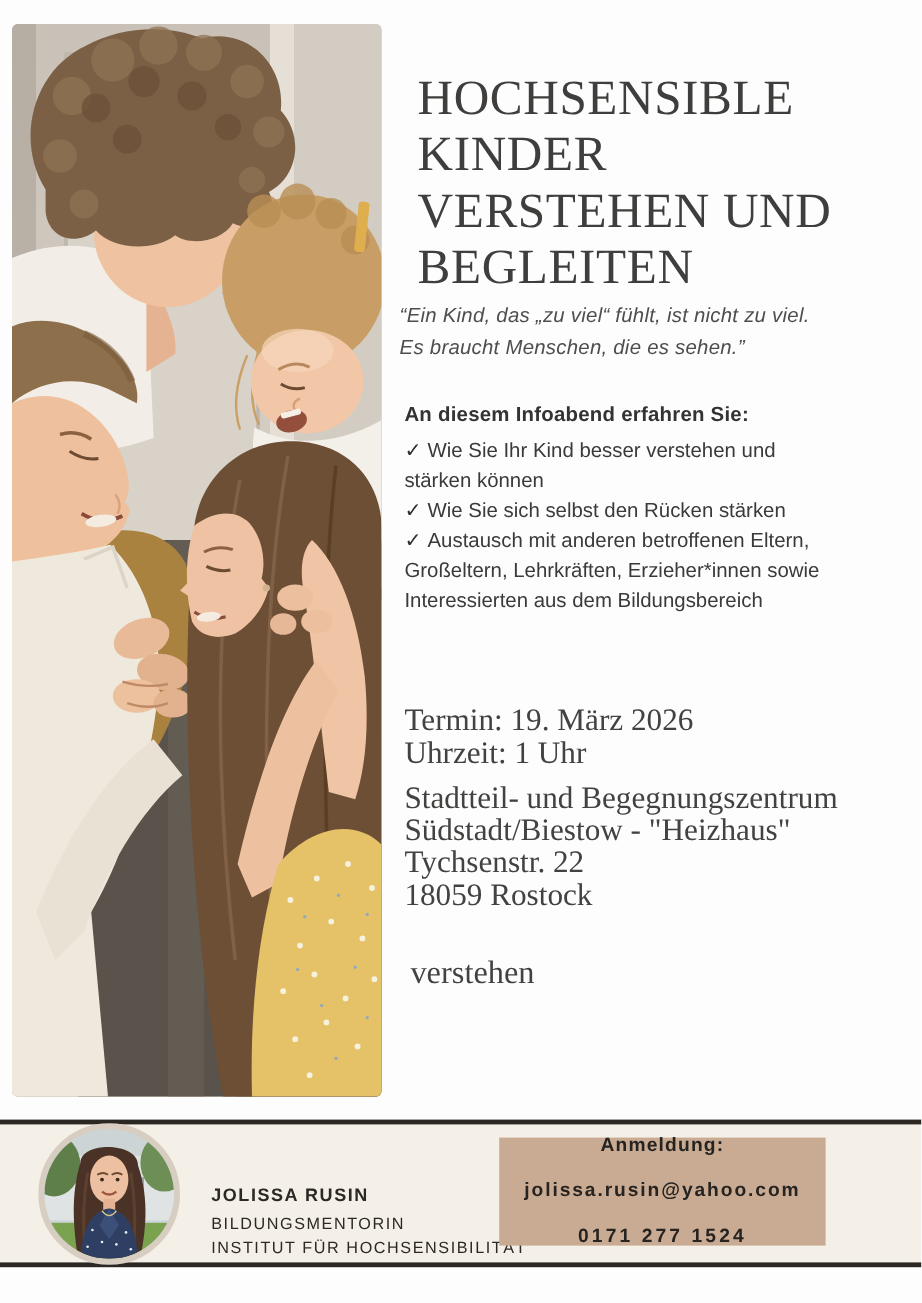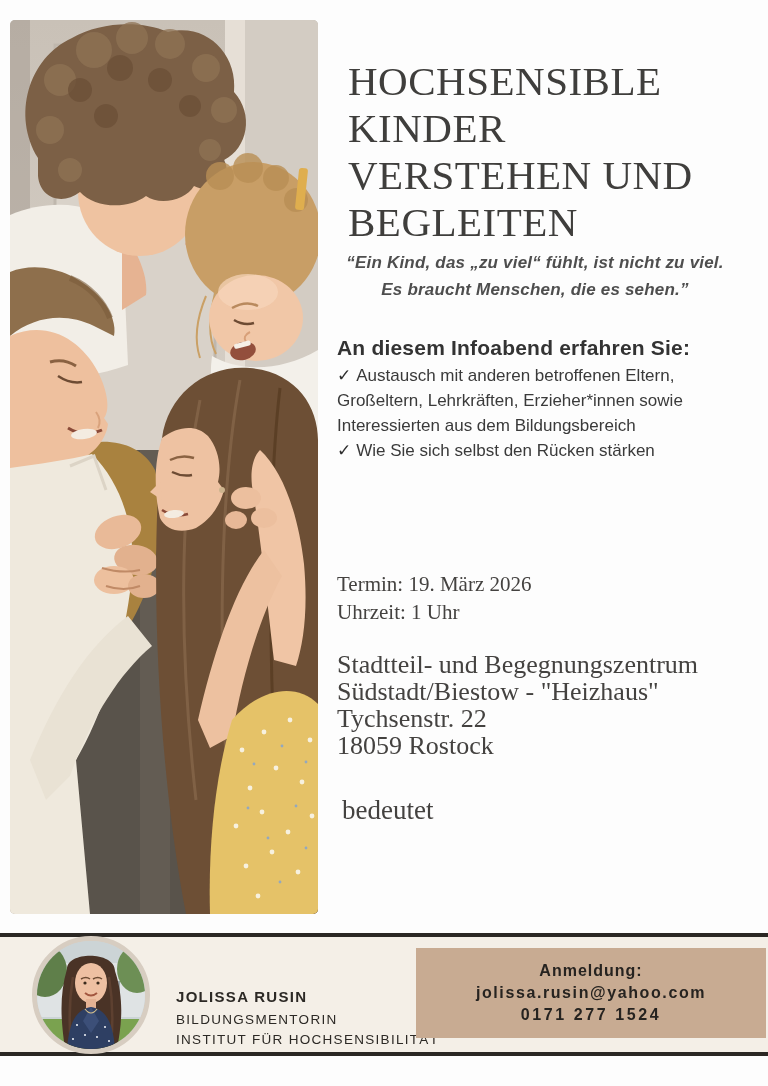--- a/index.html
+++ b/index.html
@@ -15,61 +15,61 @@
   .photo svg { display:block; width:100%; height:100%; }
 
   
   .title {
     position:absolute; left:336px; top:46px; width:424px;
     font-family:"Liberation Serif","DejaVu Serif",serif;
     font-size:41px; line-height:47px; letter-spacing:.5px;
     color:#3f3e3c; white-space:pre-line; font-weight:400;
   }
   .quote {
-    position:absolute; left:333px; top:249px; width:404px; text-align:center;
-    font-style:italic; font-weight:700; font-size:17px; line-height:1.6;
+    position:absolute; left:333px; top:249px; width:404px; text-align:left;
+    font-style:italic; font-weight:400; font-size:17px; line-height:1.6;
     color:#4e4e4e; white-space:pre-line; letter-spacing:.2px;
   }
   .info-heading {
     position:absolute; left:337px; top:336px;
-    font-size:21px; font-weight:bold; color:#333333; letter-spacing:.2px;
+    font-size:17px; font-weight:bold; color:#333333; letter-spacing:.2px;
   }
   .checklist {
     position:absolute; left:337px; top:363px; width:368px;
     font-size:17px; line-height:25px; color:#3a3a3a;
   }
   .checklist p { margin:0; }
   .check { font-weight:bold; color:#2f2f2f; margin-right:5px; }
   .event-date, .event-venue, .price {
     font-family:"Liberation Serif","DejaVu Serif",serif;
     color:#444240; white-space:pre-line;
   }
-  .event-date  { position:absolute; left:337px; top:570px; font-size:21px; line-height:28px; }
+  .event-date  { position:absolute; left:337px; top:586px; font-size:26px; line-height:28px; }
   .event-venue { position:absolute; left:337px; top:651px; font-size:26px; line-height:27px; }
   .price       { position:absolute; left:342px; top:795px; font-size:27px; }
 
   
   .footer-band {
     position:absolute; left:0; top:933px; width:768px; height:123px;
     background:#f4efe7; border-top:4px solid #2b2824; border-bottom:4px solid #2b2824;
     box-sizing:border-box; z-index:1;
   }
   .avatar {
     position:absolute; left:32px; top:936px; width:118px; height:118px;
     border-radius:50%; border:5px solid #d7cdc1; overflow:hidden;
     box-sizing:border-box; background:#cfd6d8; z-index:3;
   }
   .avatar svg { display:block; width:100%; height:100%; }
   .person-block { position:absolute; left:176px; top:960px; z-index:2; color:#2c2925;margin-top:28px; }
   .person-name { margin:0 0 7px; font-size:15px; font-weight:bold; letter-spacing:1.3px; }
   .person-role, .person-inst { margin:0 0 5px; font-size:13.5px; letter-spacing:1.3px; }
   .reg-box {
-    position:absolute; left:416px; top:948px; width:350px; height:90px;
+    position:absolute; left:416px; top:948px; width:272px; height:90px;
     background:#c8ab92; display:flex; flex-direction:column;
-    align-items:center; justify-content:center; gap:4px; z-index:2; color:#262320;
+    align-items:center; justify-content:center; gap:20px; z-index:2; color:#262320;
   }
   .reg-label { font-size:16px; font-weight:bold; letter-spacing:1px; }
   .reg-email { font-size:16px; font-weight:bold; letter-spacing:1.6px; }
   .reg-phone { font-size:16px; font-weight:bold; letter-spacing:2.6px; }
 </style>
 </head>
 <body>
 
 <div class="poster">
 
@@ -224,32 +224,33 @@
 KINDER
 VERSTEHEN UND
 BEGLEITEN</h1>
 
   <p class="quote" style="margin:0;">“Ein Kind, das „zu viel“ fühlt, ist nicht zu viel.
 Es braucht Menschen, die es sehen.”</p>
 
   <p class="info-heading" style="margin:0;">An diesem Infoabend erfahren Sie:</p>
 
   <div class="checklist">
+    <p><span class="check">✓</span><span>Wie Sie Ihr Kind besser verstehen und stärken können</span></p>
+    <p><span class="check">✓</span><span>Wie Sie sich selbst den Rücken stärken</span></p>
     <p><span class="check">✓</span><span>Austausch mit anderen betroffenen Eltern, Großeltern, Lehrkräften, Erzieher*innen sowie Interessierten aus dem Bildungsbereich</span></p>
-    <p><span class="check">✓</span><span>Wie Sie sich selbst den Rücken stärken</span></p>
   </div>
 
   <div class="event-date"><span>Termin: 19. März 2026</span><br><span>Uhrzeit: 1 Uhr</span></div>
 
   <div class="event-venue">Stadtteil- und Begegnungszentrum
 Südstadt/Biestow - "Heizhaus"
 Tychsenstr. 22
 18059 Rostock</div>
 
-  <div class="price">bedeutet</div>
+  <div class="price">verstehen</div>
 
   <div class="footer-band"></div>
 
   <div class="avatar" title="Porträtfoto Jolissa Rusin">
     <svg viewBox="0 0 108 108" preserveAspectRatio="xMidYMid slice">
       <rect x="0" y="0" width="108" height="108" fill="#ccd4d6"></rect>
       <rect x="0" y="22" width="108" height="54" fill="#dfe3e4"></rect>
       <rect x="8" y="30" width="12" height="16" fill="#b9c4c9"></rect>
       <rect x="88" y="32" width="12" height="14" fill="#b9c4c9"></rect>
       <rect x="78" y="40" width="5" height="40" fill="#9aa5a8"></rect>

